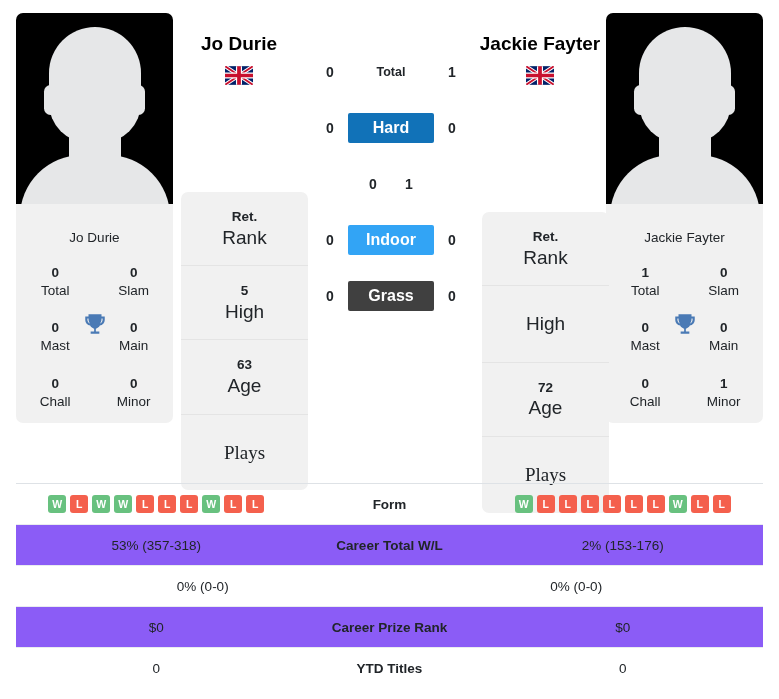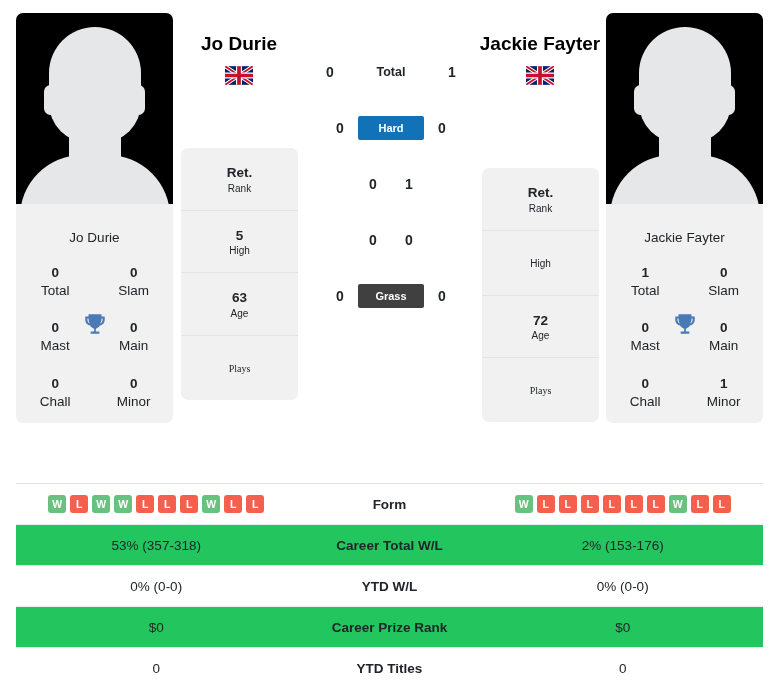--- a/index.html
+++ b/index.html
@@ -120,42 +120,43 @@
     left: 50%;
     top: 54px;
     transform: translateX(-50%);
     width: 26px;
     height: 26px;
   }
 
   
   .rank-card {
     position: absolute;
-    width: 117px;
+    width: 127px;
     background: #f1f1f1;
     border-radius: 7px;
     overflow: hidden;
+    margin-top: 44px;
   }
   .rank-card.left  { left: 181px; top: 148px; }
   .rank-card.right { left: 482px; top: 168px; }
 
   .rank-row {
     text-align: center;
     padding: 16px 2px 15px;
     border-bottom: 1px solid #e4e4e4;
   }
   .rank-row:last-child { border-bottom: none; font-family: Liberation Serif, serif; }
   .rank-row .v {
     font-size: 13.5px;
     font-weight: bold;
     color: #212529;
     line-height: 1.3;
   }
   .rank-row .k {
-    font-size: 10px;
+    font-size: 19px;
     color: #212529;
     line-height: 1.3;
   }
   .rank-row.single { padding: 26px 2px 25px; }
   .rank-row.single .k { line-height: 1.3; }
 
   
   .h2h {
     position: absolute;
     left: 306px;
@@ -178,23 +179,23 @@
     color: #212529;
   }
   .h2h-label-plain {
     width: 86px;
     text-align: center;
     font-size: 12.5px;
     font-weight: bold;
     color: #212529;
   }
   .h2h-badge {
-    width: 66px;
-    text-align: center;
-    font-size: 11px;
+    width: 86px;
+    text-align: center;
+    font-size: 16px;
     font-weight: bold;
     color: #ffffff;
     padding: 6px 0;
     border-radius: 2px;
   }
 
   
   .pname {
     position: absolute;
     top: 33px;
@@ -225,21 +226,21 @@
     left: 16px;
     width: 747px;
     border-top: 1px solid #dee2e6;
   }
   .trow {
     display: flex;
     align-items: center;
     height: 41px;
     border-bottom: 1px solid #e9ecef;
   }
-  .trow.alt { background: #22c55e; }
+  .trow.alt { background: #8b5cf6; }
   .trow:last-child { border-bottom: none; }
 
   .tcell-left, .tcell-right {
     flex: 1;
     text-align: center;
     font-size: 13.5px;
     color: #212529;
   }
   .tcell-mid {
     width: 186px;
@@ -422,20 +423,21 @@
       <div class="h2h-score">0</div>
       <div class="h2h-badge" style="background:#1172b8">Hard</div>
       <div class="h2h-score">0</div>
     </div>
     <div class="h2h-row">
       <div class="h2h-score">0</div>
       <div class="h2h-score">1</div>
     </div>
     <div class="h2h-row">
       <div class="h2h-score">0</div>
+      <div class="h2h-badge" style="background:#32a4f5">Indoor</div>
       <div class="h2h-score">0</div>
     </div>
     <div class="h2h-row">
       <div class="h2h-score">0</div>
       <div class="h2h-badge" style="background:#404040">Grass</div>
       <div class="h2h-score">0</div>
     </div>
   </div>
 </div>
 
@@ -474,21 +476,20 @@
   </div>
 
   <div class="trow alt">
     <div class="tcell-left">53% (357-318)</div>
     <div class="tcell-mid">Career Total W/L</div>
     <div class="tcell-right">2% (153-176)</div>
   </div>
 
   <div class="trow">
     <div class="tcell-left">0% (0-0)</div>
-    <div class="tcell-mid">YTD W/L</div>
     <div class="tcell-right">0% (0-0)</div>
   </div>
 
   <div class="trow alt">
     <div class="tcell-left">$0</div>
     <div class="tcell-mid">Career Prize Rank</div>
     <div class="tcell-right">$0</div>
   </div>
 
   <div class="trow">

